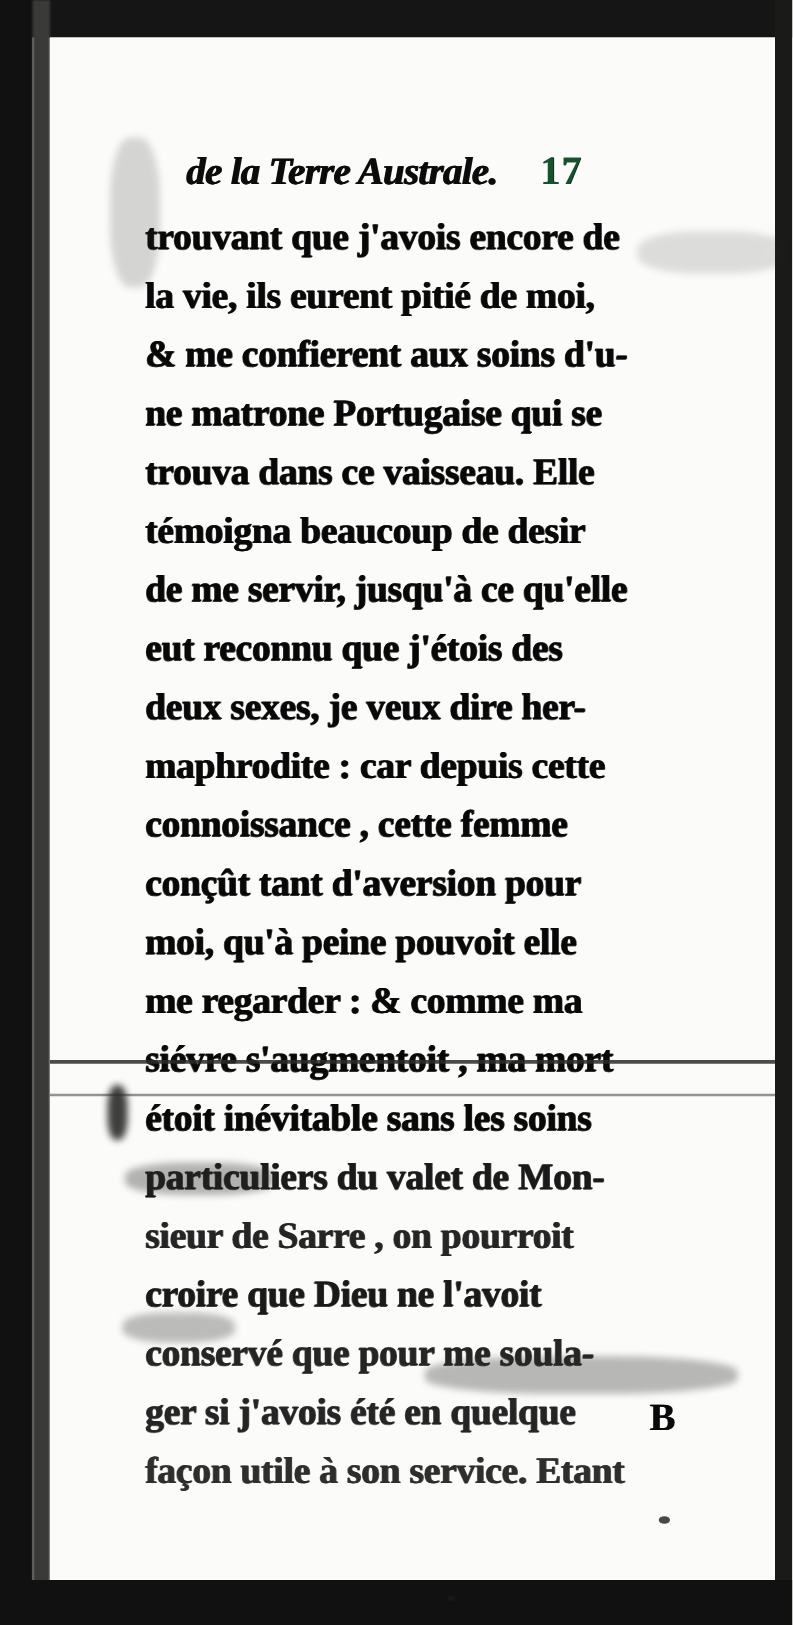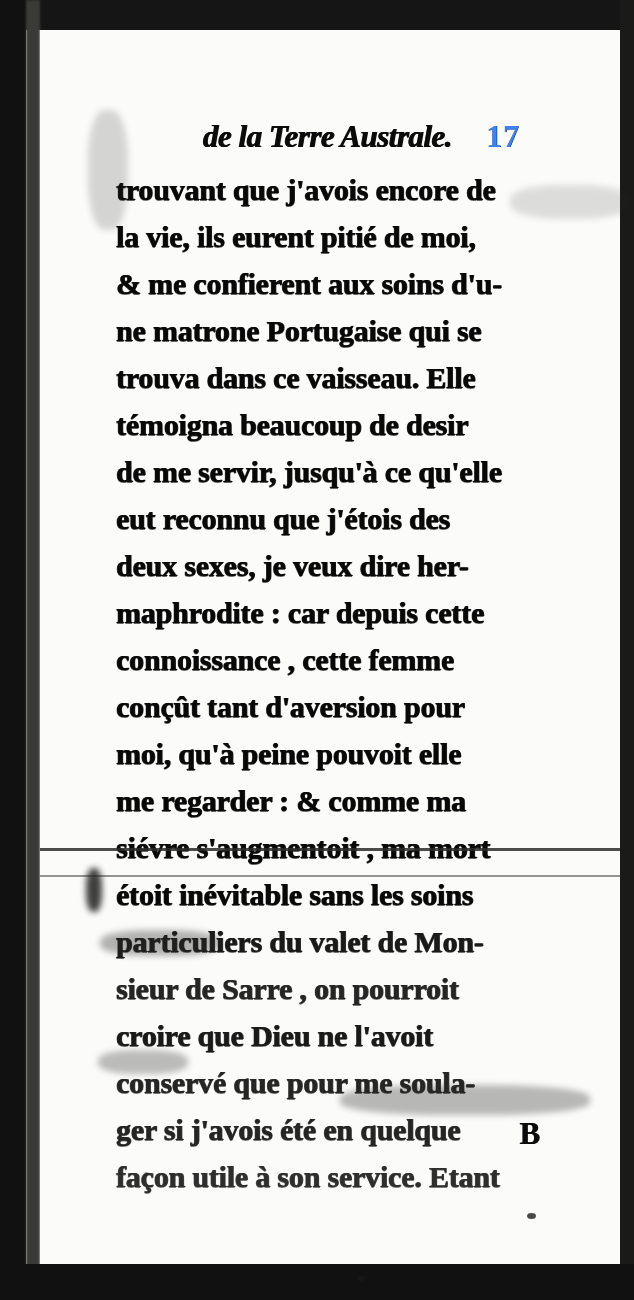--- a/index.html
+++ b/index.html
@@ -110,28 +110,28 @@
     align-items: baseline;
     justify-content: flex-start;
   }
   .running-title {
     font-family: "Liberation Serif", serif;
     font-style: italic;
     font-weight: bold;
     font-size: 31px;
     letter-spacing: -0.5px;
     color: #0b0b0b;
-    margin-left: 91px;
+    margin-left: 37px;
     text-shadow: 0.6px 0 0 #1a1a1a, -0.4px 0.3px 0 #242424;
   }
   .folio {
     font-family: "Liberation Serif", serif;
     font-size: 32px;
     font-weight: bold;
-    color: #3b82f6;
+    color: #14532d;
     margin-left: 34px;
     letter-spacing: 1px;
     text-shadow: 0.6px 0 0 #1a1a1a;
   }
 
   
   .body-block {
     position: absolute;
     left: 76px;
     top: 136px;

